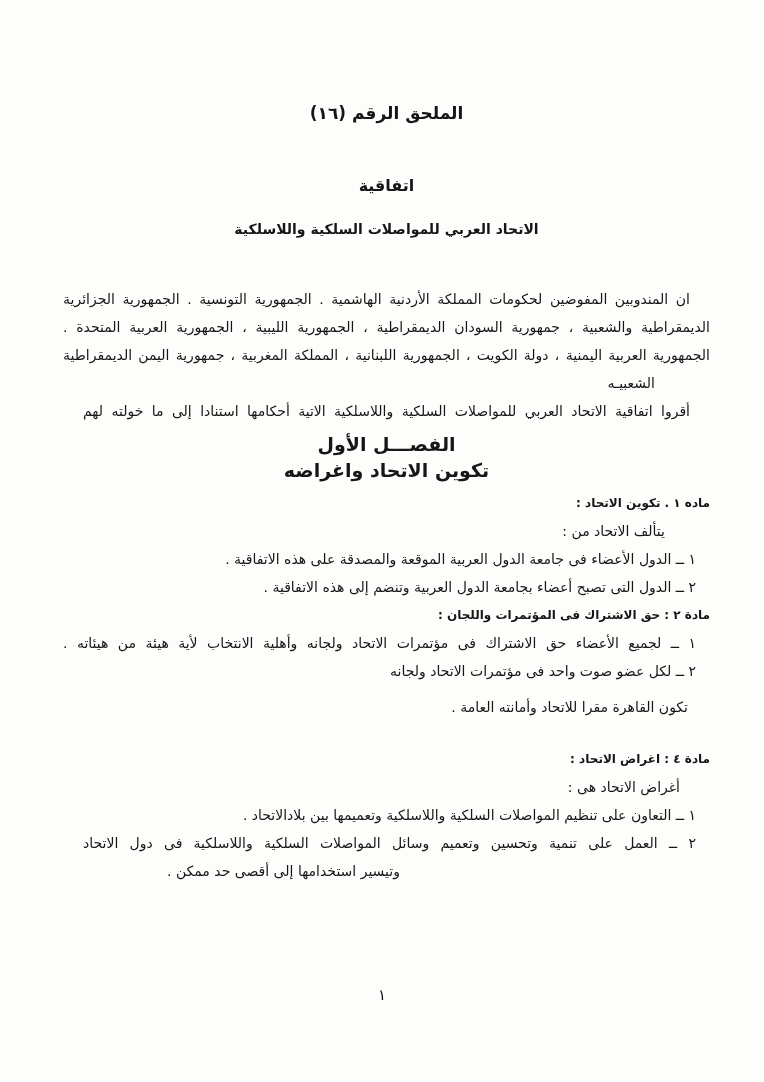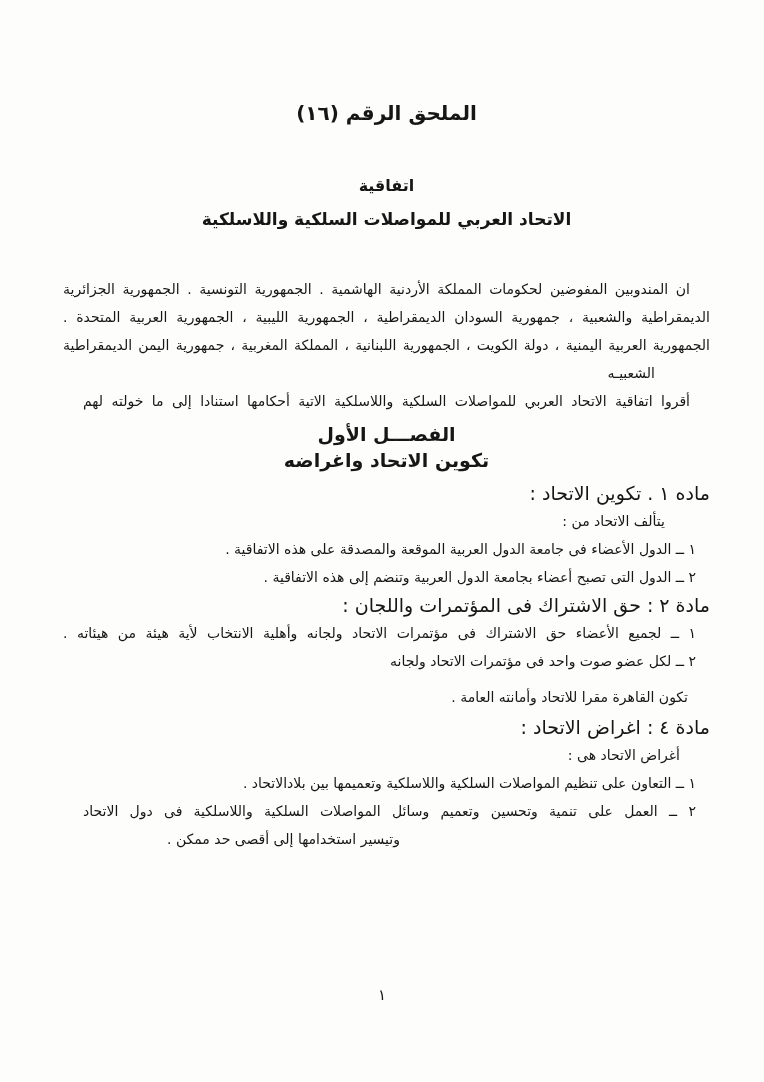--- a/index.html
+++ b/index.html
@@ -31,38 +31,38 @@
   .j {
     white-space: normal;
     text-align: justify;
     text-align-last: justify;
   }
   .center { text-align: center; white-space: normal; }
   .b { font-weight: bold; }
 
   .appendix-label {
     margin-top: 100px;
-    font-size: 20px;
+    font-size: 17px;
     line-height: 26px;
   }
   .doc-title    { margin-top: 47px; font-size: 16px; line-height: 26px; }
-  .doc-subtitle { margin-top: 7px;  font-size: 17px; line-height: 26px; }
+  .doc-subtitle { margin-top: 17px;  font-size: 14px; line-height: 26px; }
 
   .preamble-1 { margin-top: 43px; }
   .preamble-2 { margin-top: 0; }
 
   .chapter { margin-top: 6px; }
   .chapter .line { line-height: 26px; font-size: 19px; }
 
   .article-1 { margin-top: 6px; }
   .article-2 { margin-top: 0px; }
   .article-3 { margin-top: 8px; }
-  .article-4 { margin-top: 2px; }
+  .article-4 { margin-top: 24px; }
 
-  .heading { font-weight: normal; font-size: 19px; }
+  .heading { font-weight: bold; font-size: 12px; }
 
   .ind-first   { padding-right: 20px; }
   .ind-item    { padding-right: 14px; }
   .ind-intro1  { padding-right: 45px; }
   .ind-intro4  { padding-right: 30px; }
   .ind-body3   { padding-right: 22px; }
   .ind-cont-p2 { padding-right: 33px; }
   .ind-sha     { padding-right: 55px; }
   .ind-cont-a4 { padding-right: 310px; }
   .pad-left-sm { padding-left: 20px; }

